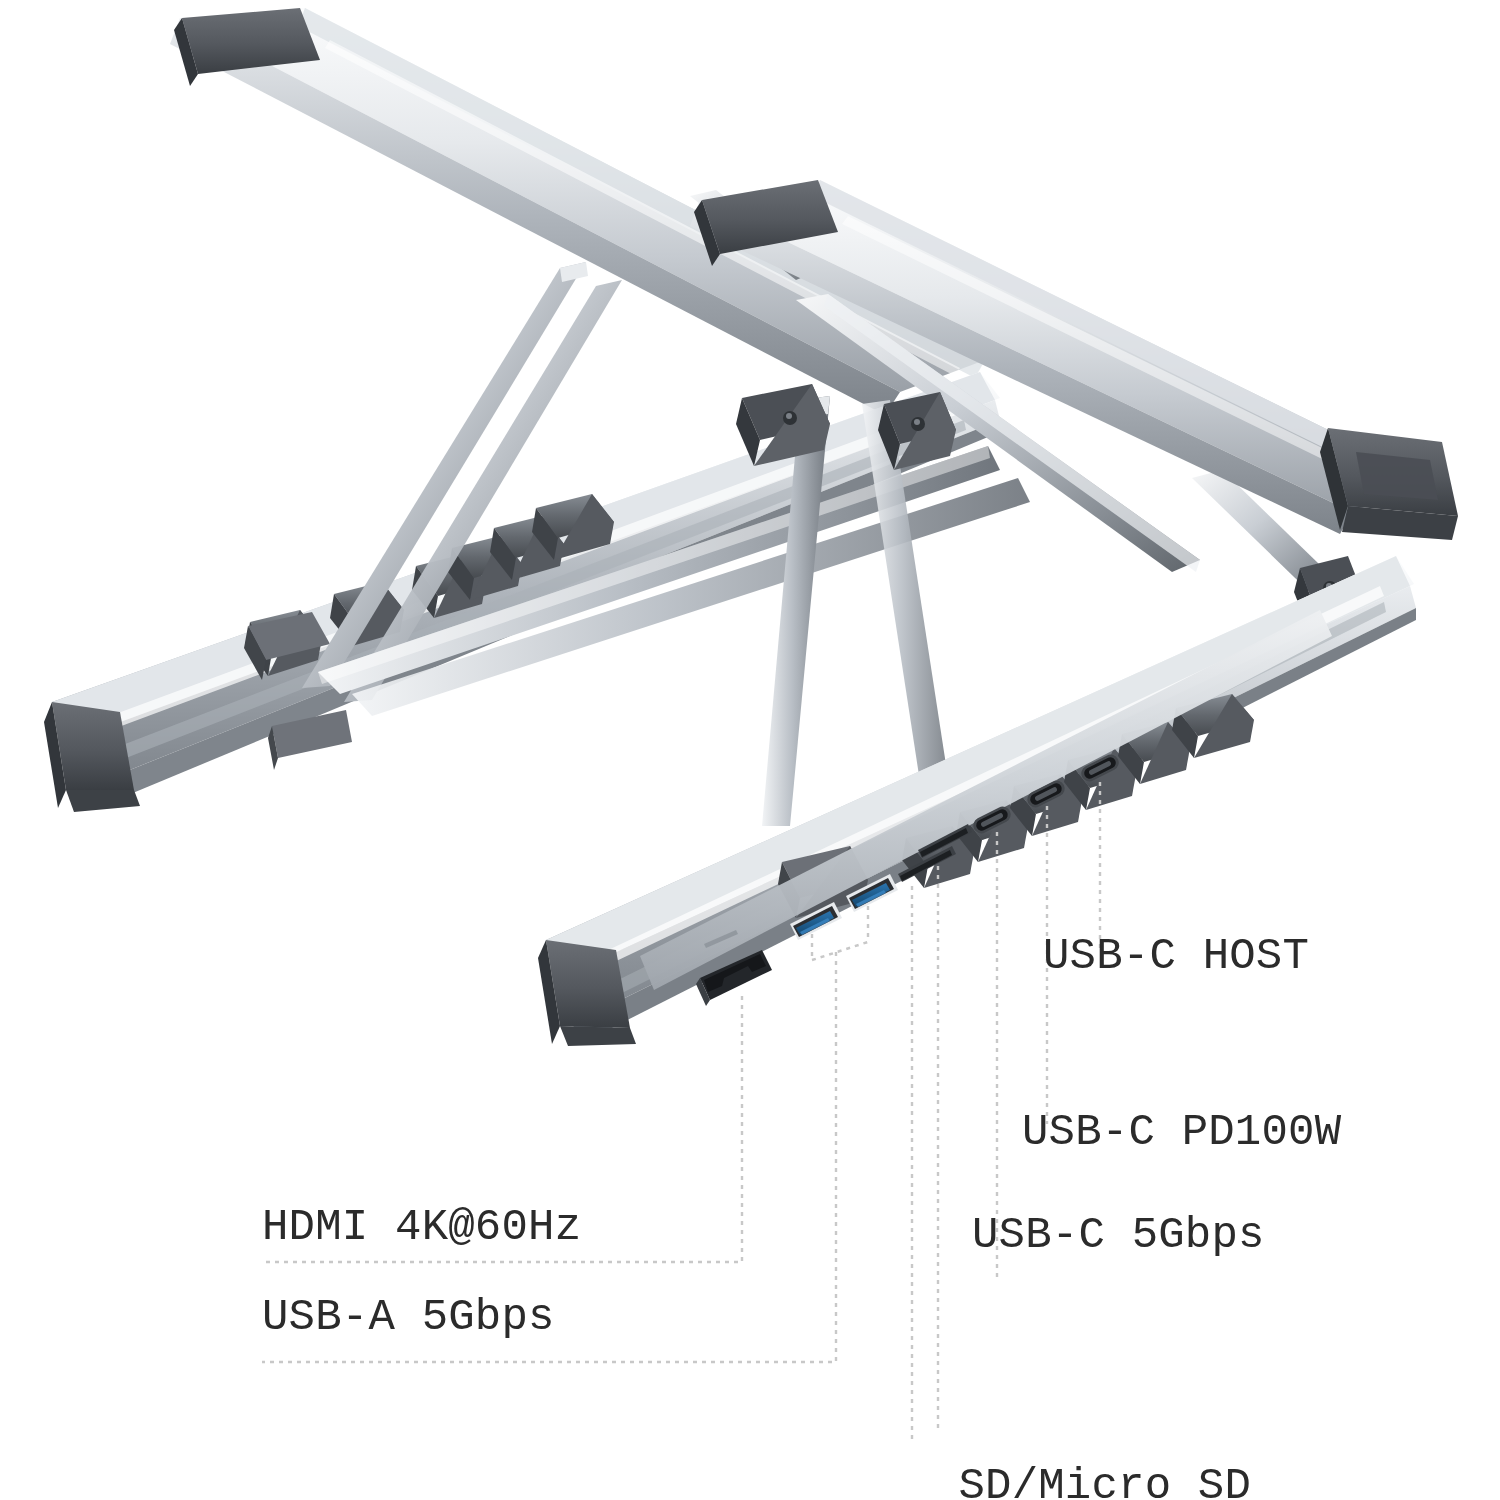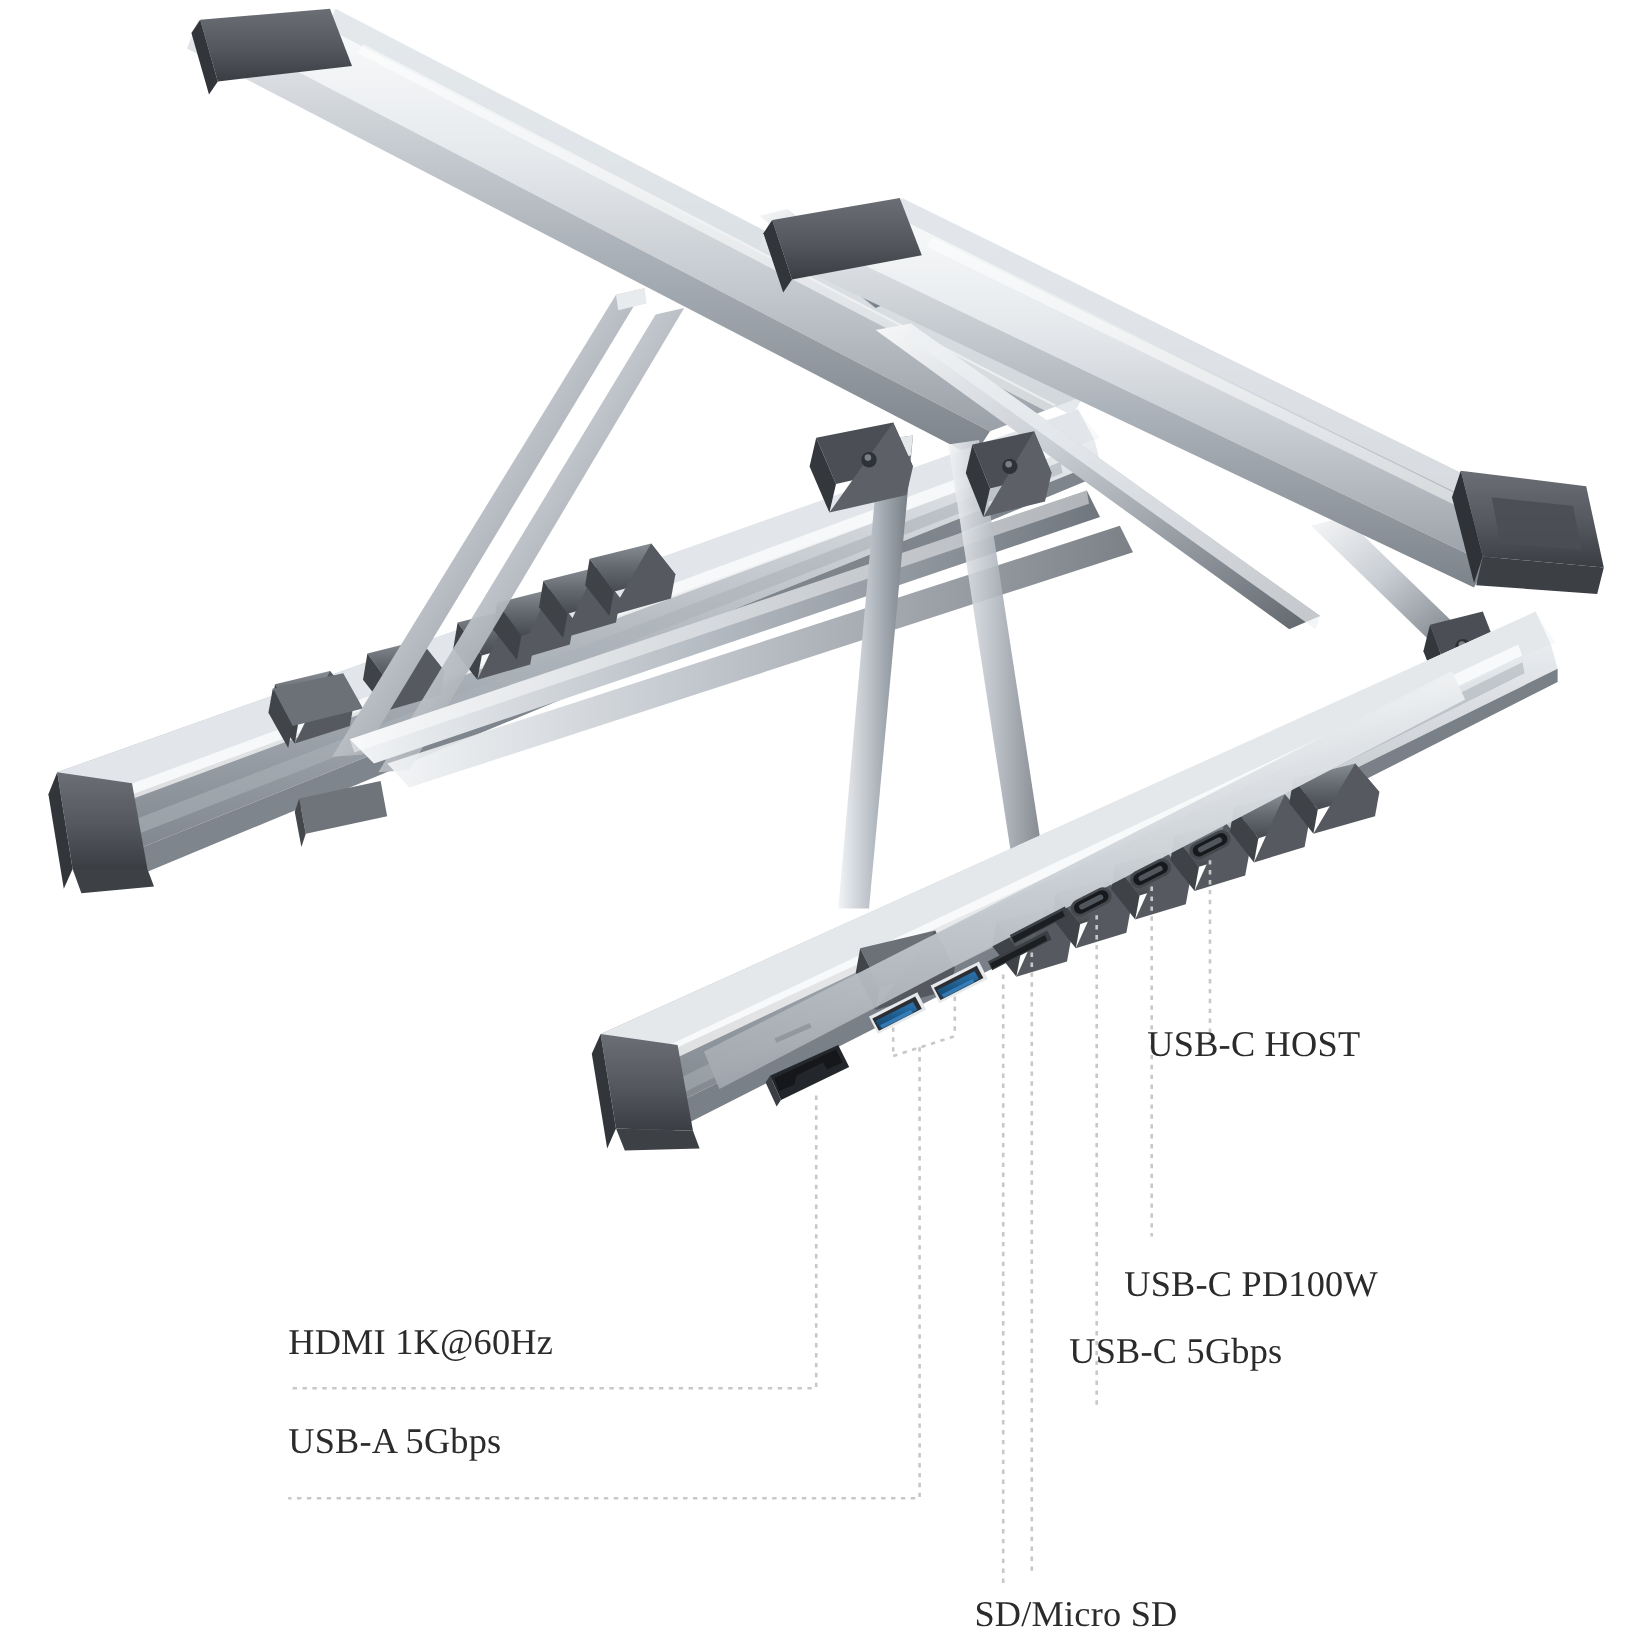--- a/index.html
+++ b/index.html
@@ -18,29 +18,29 @@
   #product-svg {
     position: absolute;
     left: 0;
     top: 0;
     width: 1500px;
     height: 1500px;
   }
   .callout-label {
     position: absolute;
     color: #2b2b2b;
-    font-family: Liberation Serif, serif;
-    font-size: 33px;
+    font-family: Liberation Mono, monospace;
+    font-size: 44px;
     font-weight: 400;
     letter-spacing: 0.2px;
     white-space: pre;
     line-height: 1.12;
   }
   #label-usbc-host  { left: 1043px; top: 932px; }
-  #label-usbc-pd    { left: 1022px; top: 1150px; }
+  #label-usbc-pd    { left: 1022px; top: 1108px; }
   #label-usbc-5g    { left: 972px;  top: 1211px; }
   #label-hdmi       { left: 262px;  top: 1203px; }
   #label-usba       { left: 262px;  top: 1293px; text-align: center; }
   #label-sd         { left: 852px;  top: 1413px; }
 </style>
 </head>
 <body>
 
 <div id="page">
 
@@ -366,15 +366,15 @@
 
   <div id="label-usbc-5g" class="callout-label">USB-C 5Gbps</div>
 
   <div id="label-sd" class="callout-label">
     <span>SD/Micro SD</span>
     
   </div>
 
   <div id="label-usba" class="callout-label">USB-A 5Gbps</div>
 
-  <div id="label-hdmi" class="callout-label">HDMI 1K@60Hz</div>
+  <div id="label-hdmi" class="callout-label">HDMI 4K@60Hz</div>
 
 </div>
 
 </body></html>

